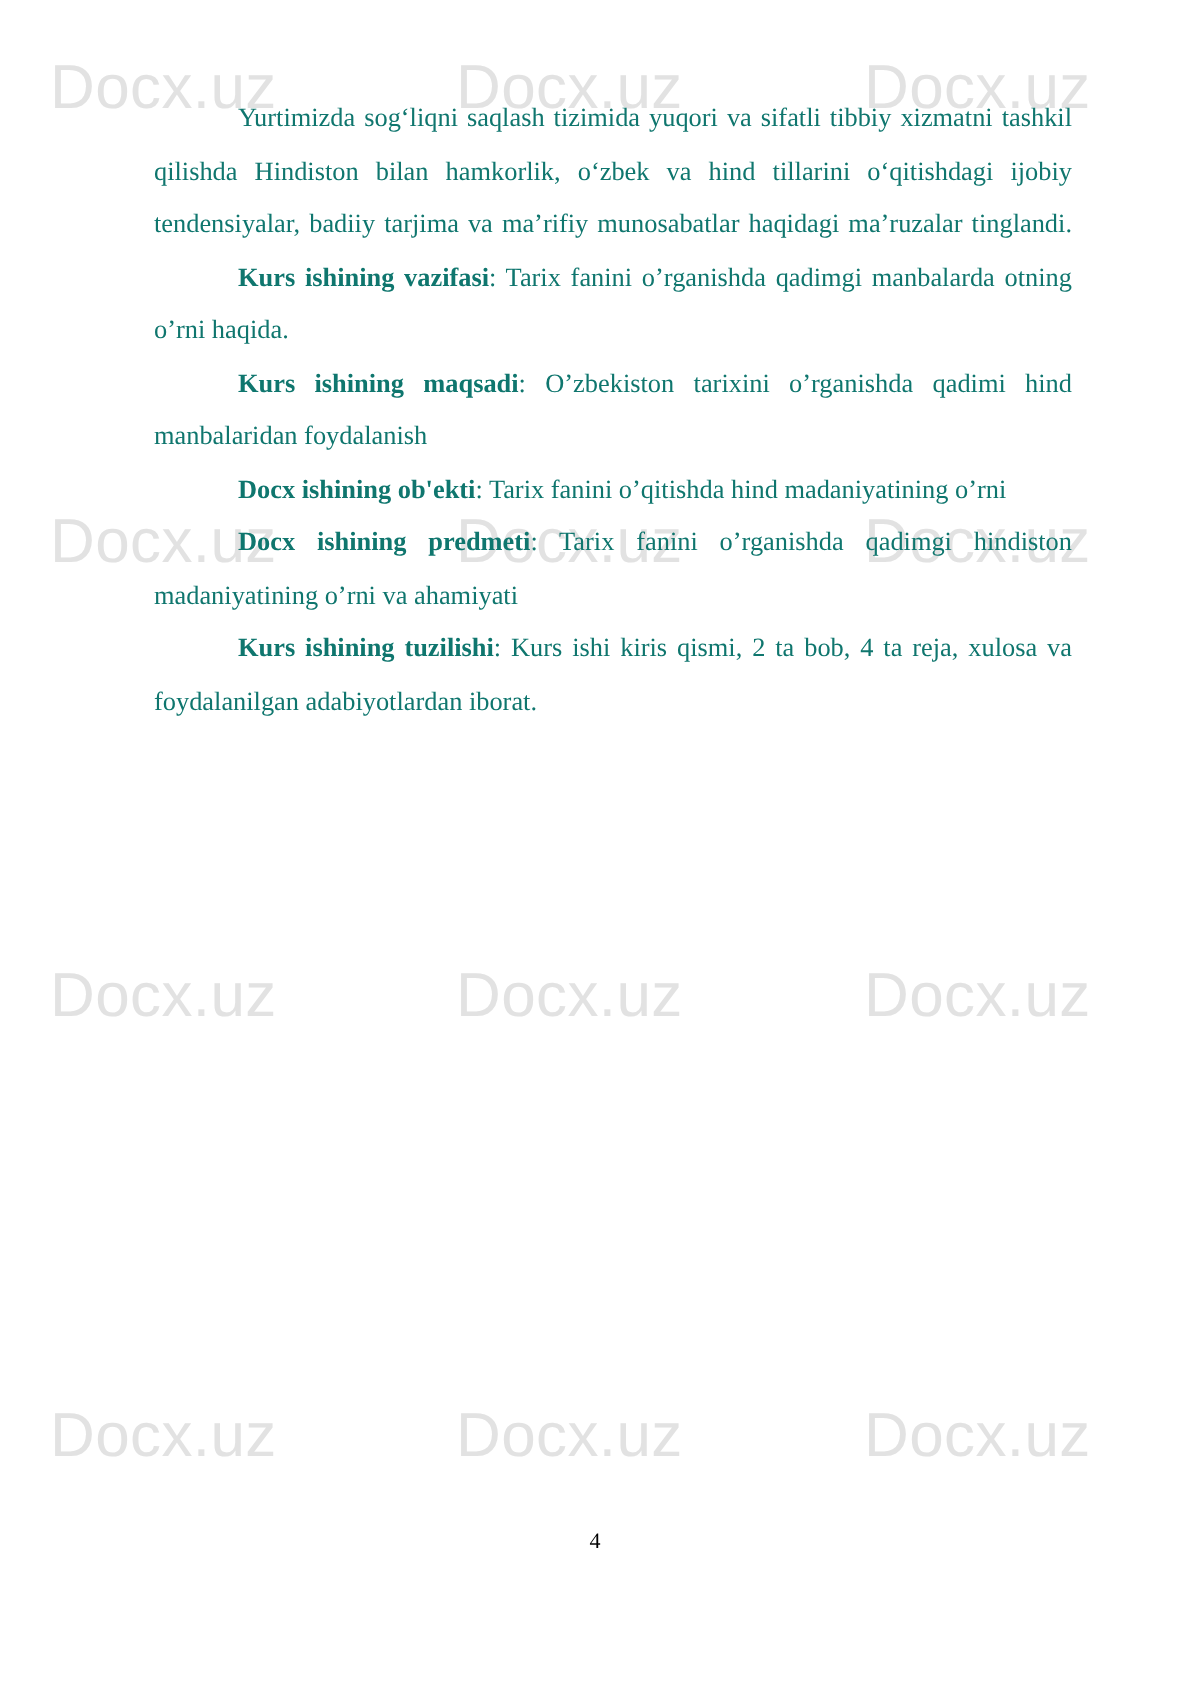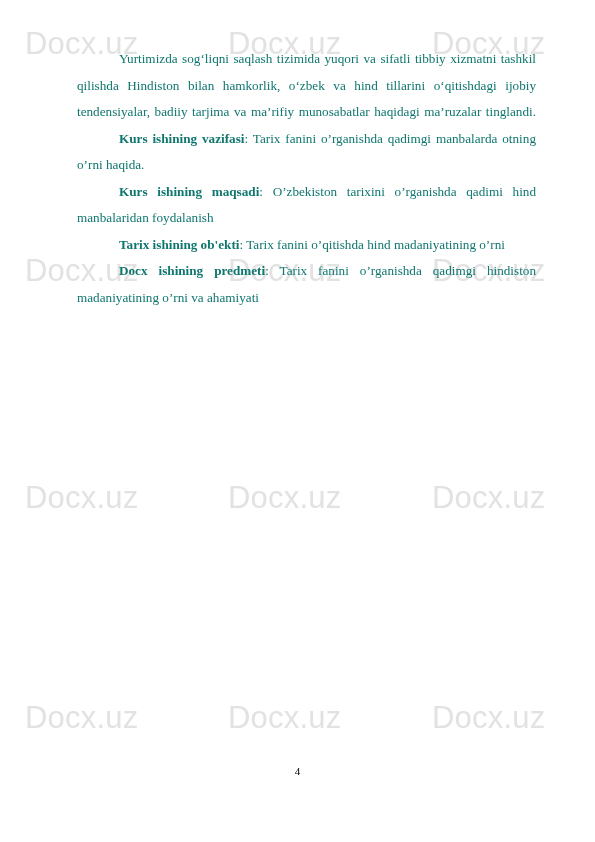--- a/index.html
+++ b/index.html
@@ -104,25 +104,28 @@
 
     <p class="para">
       <span class="lbl">Kurs ishining vazifasi</span><span>: Tarix fanini o’rganishda qadimgi manbalarda otning o’rni haqida.</span>
     </p>
 
     <p class="para">
       <span class="lbl">Kurs ishining maqsadi</span><span>: O’zbekiston tarixini o’rganishda qadimi hind manbalaridan foydalanish</span>
     </p>
 
     <p class="para">
-      <span class="lbl">Tarix ishining ob'ekti</span><span>: Tarix fanini o’qitishda hind madaniyatining o’rni</span>
+      <span class="lbl">Docx ishining ob'ekti</span><span>: Tarix fanini o’qitishda hind madaniyatining o’rni</span>
     </p>
 
     <p class="para">
       <span class="lbl">Docx ishining predmeti</span><span>: Tarix fanini o’rganishda qadimgi hindiston madaniyatining o’rni va ahamiyati</span>
     </p>
 
+    <p class="para">
+      <span class="lbl">Kurs ishining tuzilishi</span><span>: Kurs ishi kiris qismi, 2 ta bob, 4 ta reja, xulosa va foydalanilgan adabiyotlardan iborat.</span>
+    </p>
 
   </div>
 
   <div class="page-number">4</div>
 
 </div>
 
 </body></html>

